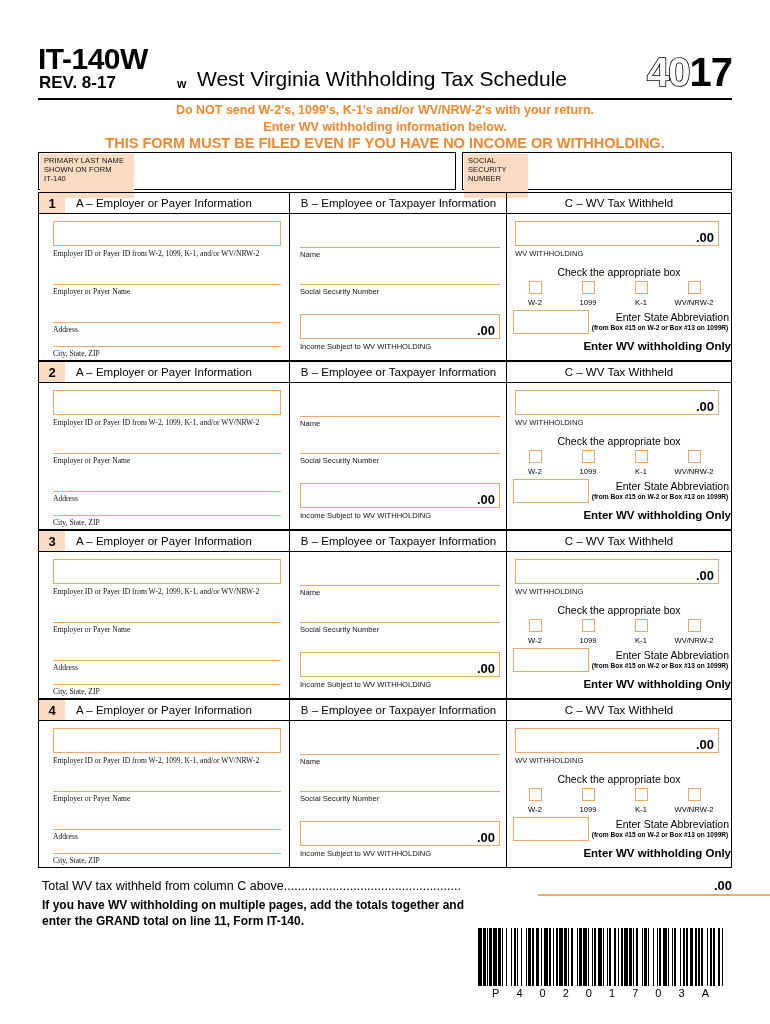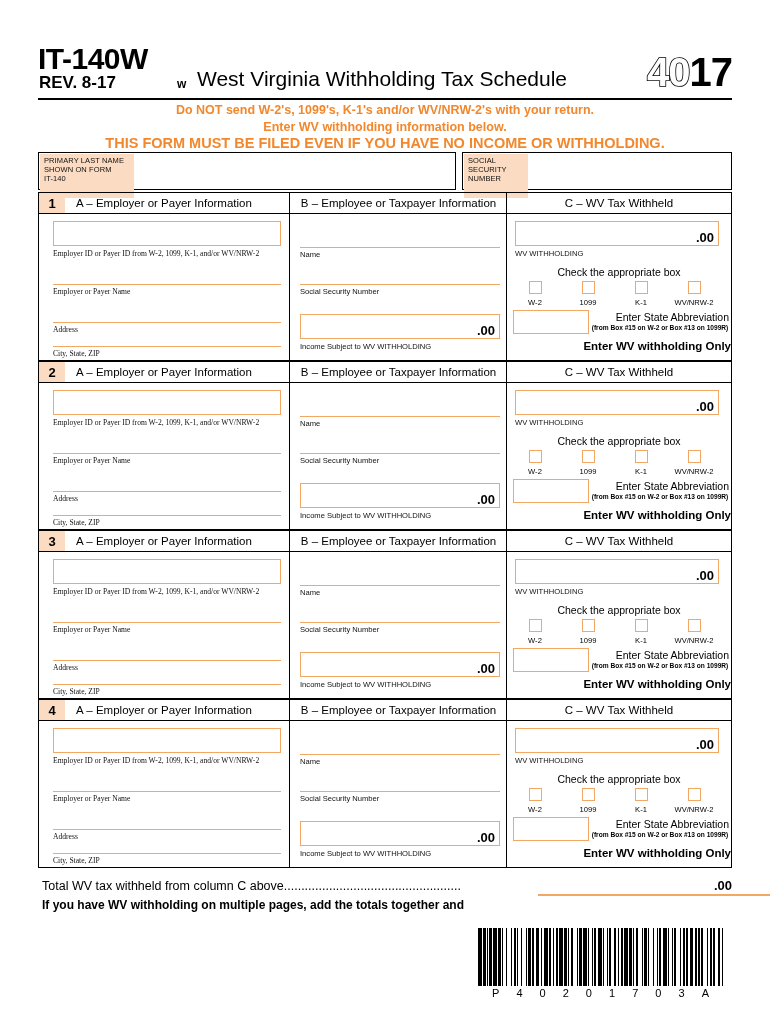--- a/index.html
+++ b/index.html
@@ -575,20 +575,21 @@
       </div>
     </div>
 
   <div class="total-row">
     <div class="total-label">Total WV tax withheld from column C above...................................................</div>
     <div class="total-line"></div>
     <div class="total-amt">.00</div>
   </div>
   <div class="note">
     <div>If you have WV withholding on multiple pages, add the totals together and</div>
+    <div>enter the GRAND total on line 11, Form IT-140.</div>
   </div>
 
   <div id="barcode-wrap">
     <div id="barcode-bars">
         <i style="width: 3.96px; background: rgb(0, 0, 0);"></i>
         <i style="width: 1.32px; background: rgb(255, 255, 255);"></i>
         <i style="width: 2.64px; background: rgb(0, 0, 0);"></i>
         <i style="width: 1.32px; background: rgb(255, 255, 255);"></i>
         <i style="width: 1.32px; background: rgb(0, 0, 0);"></i>
         <i style="width: 1.32px; background: rgb(255, 255, 255);"></i>

